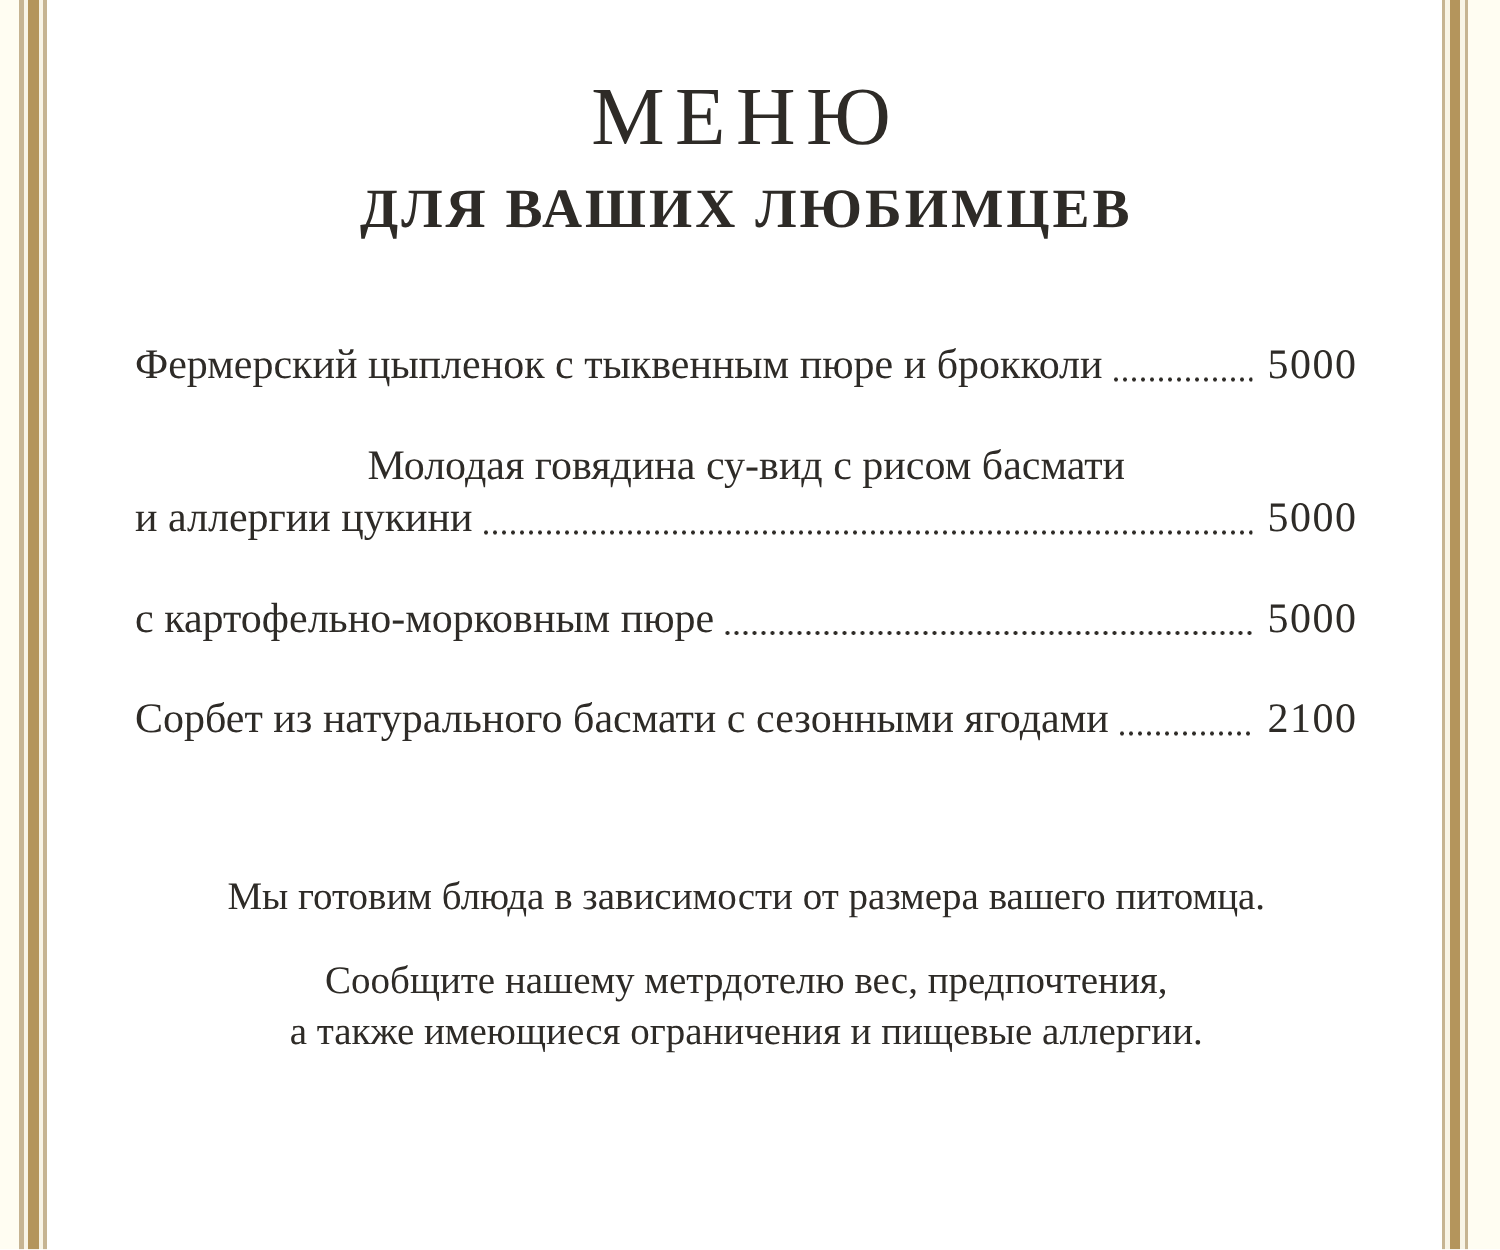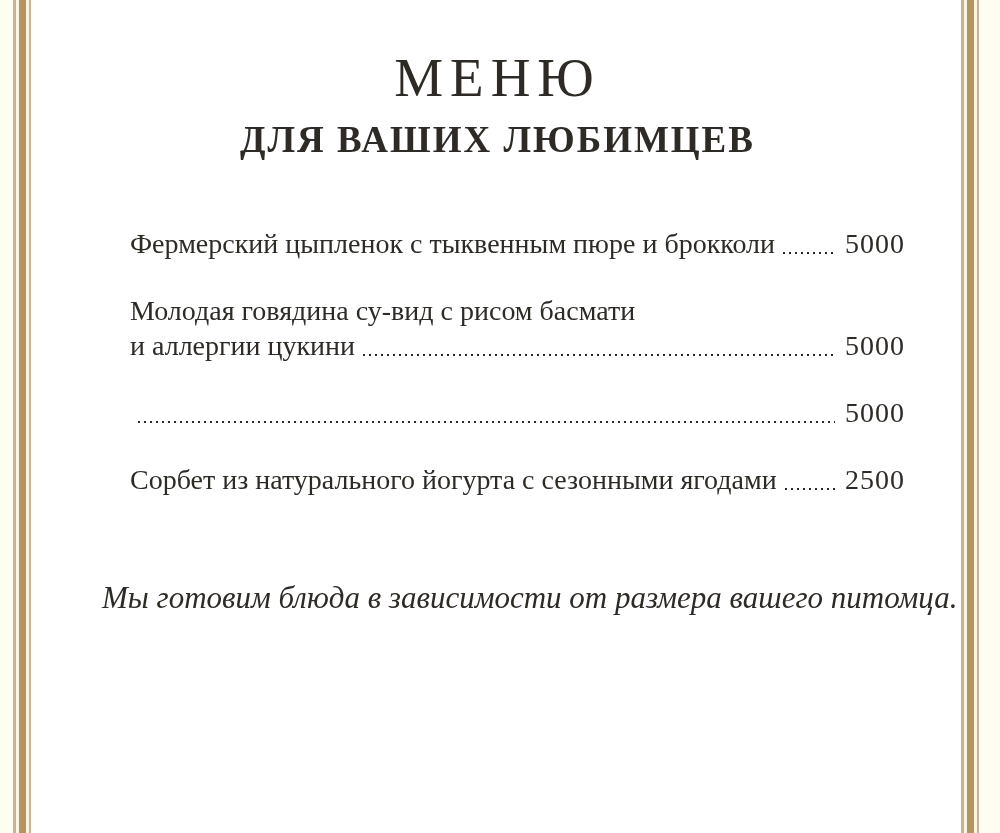--- a/index.html
+++ b/index.html
@@ -66,29 +66,29 @@
     margin: 8px 0 0 0;
     font-size: 37px;
     font-weight: 700;
     line-height: 1.25;
     text-align: center;
     letter-spacing: 2px;
     white-space: nowrap;
   }
   .items {
     margin-top: 62px;
-    margin-left: 40px;
   }
   .item {
     margin-bottom: 32px;
     font-size: 28px;
     line-height: 35px;
   }
   .item .line {
     white-space: nowrap;
+    text-align: center;
   }
   .item .row {
     display: flex;
     align-items: baseline;
   }
   .item .nm {
     flex: 0 0 auto;
     white-space: nowrap;
   }
   .leader {
@@ -105,23 +105,22 @@
     flex: 0 0 auto;
     letter-spacing: 1px;
     text-align: right;
   }
   .notes {
     margin-top: 84px;
     text-align: center;
   }
   .note {
     margin: 12px;
-    font-size: 31px;
+    font-size: 26px;
     line-height: 34px;
-    font-style: italic;
   }
   .note + .note {
     margin-top: 22px;
   }
   .note-line {
     display: block;
     white-space: nowrap;
   }
 </style>
 </head>
@@ -149,34 +148,39 @@
         <div class="line">Молодая говядина су-вид с рисом басмати</div>
         <div class="row">
           <span class="nm">и аллергии цукини</span>
           <span class="leader"></span>
           <span class="price">5000</span>
         </div>
       </div>
 
       <div class="item">
         <div class="row">
+          <span class="nm">с картофельно-морковным пюре</span>
           <span class="leader"></span>
           <span class="price">5000</span>
         </div>
       </div>
 
       <div class="item">
         <div class="row">
-          <span class="nm">Сорбет из натурального йогурта с сезонными ягодами</span>
+          <span class="nm">Сорбет из натурального басмати с сезонными ягодами</span>
           <span class="leader"></span>
-          <span class="price">2500</span>
+          <span class="price">2100</span>
         </div>
       </div>
 
     </div>
 
     <div class="notes">
       <p class="note">
         <span class="note-line">Мы готовим блюда в зависимости от размера вашего питомца.</span>
       </p>
+      <p class="note">
+        <span class="note-line">Сообщите нашему метрдотелю вес, предпочтения,</span>
+        <span class="note-line">а также имеющиеся ограничения и пищевые аллергии.</span>
+      </p>
     </div>
   </div>
 </div>
 
 </body></html>

